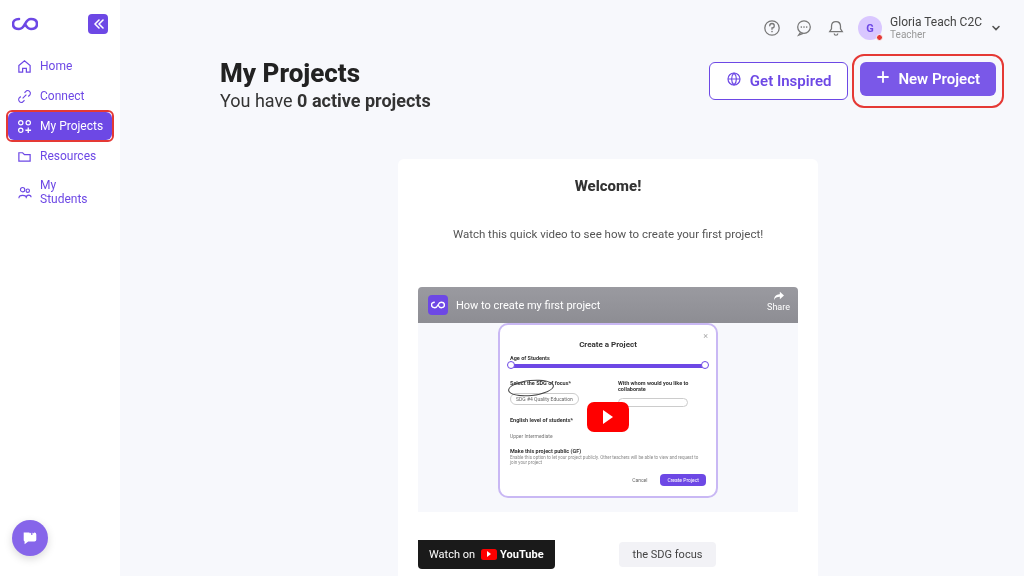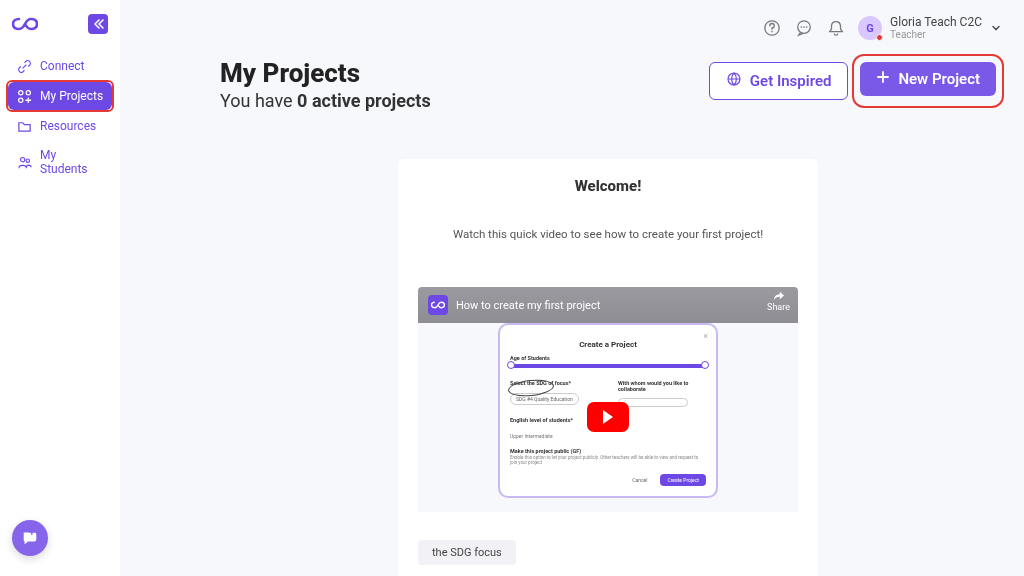--- a/index.html
+++ b/index.html
@@ -97,20 +97,28 @@
           </svg>
       </span>
       <span class="collapse-btn">
         <svg width="12" height="12" viewBox="0 0 12 12">
             <path d="M7 2 L3 6 L7 10 M11 2 L7 6 L11 10" stroke="#fff" stroke-width="1.6" fill="none" stroke-linecap="round" stroke-linejoin="round"></path>
           </svg>
       </span>
     </div>
 
     <nav class="nav">
+      <div class="nav-item">
+        <span class="nav-icon">
+            <svg width="15" height="15" viewBox="0 0 16 16">
+              <path d="M2 7 L8 2 L14 7 V14 H10 V10 H6 V14 H2 Z" fill="none" stroke="currentColor" stroke-width="1.3"></path>
+            </svg>
+          </span>
+        <span>Home</span>
+      </div>
       <div class="nav-item">
         <span class="nav-icon">
             <svg width="15" height="15" viewBox="0 0 16 16">
               <path d="M6 10 L10 6 M8 4 L10 2 A3 3 0 0 1 14 6 L12 8 M8 12 L6 14 A3 3 0 0 1 2 10 L4 8" fill="none" stroke="currentColor" stroke-width="1.2"></path>
             </svg>
           </span>
         <span>Connect</span>
       </div>
       <div class="highlight-red">
         <div class="nav-item active">
@@ -261,20 +269,29 @@
                 <span class="form-btn create">Create Project</span>
               </div>
             </div>
             <div class="play-btn">
                 <span class="play-tri"></span>
               </div>
           </div>
         </div>
 
         <div class="below-video">
+          <div class="watch-on">
+            <span>Watch on</span>
+            <span class="yt-logo">
+              <span class="yt-play">
+                  <span class="yt-tri"></span>
+                </span>
+              <span>YouTube</span>
+            </span>
+          </div>
           <div class="sdg-tag">the SDG focus</div>
         </div>
 
         <div class="teach-btn">Teach Me!</div>
       </div>
     </div>
 
   </main>
 
   <div class="chat-bubble">

